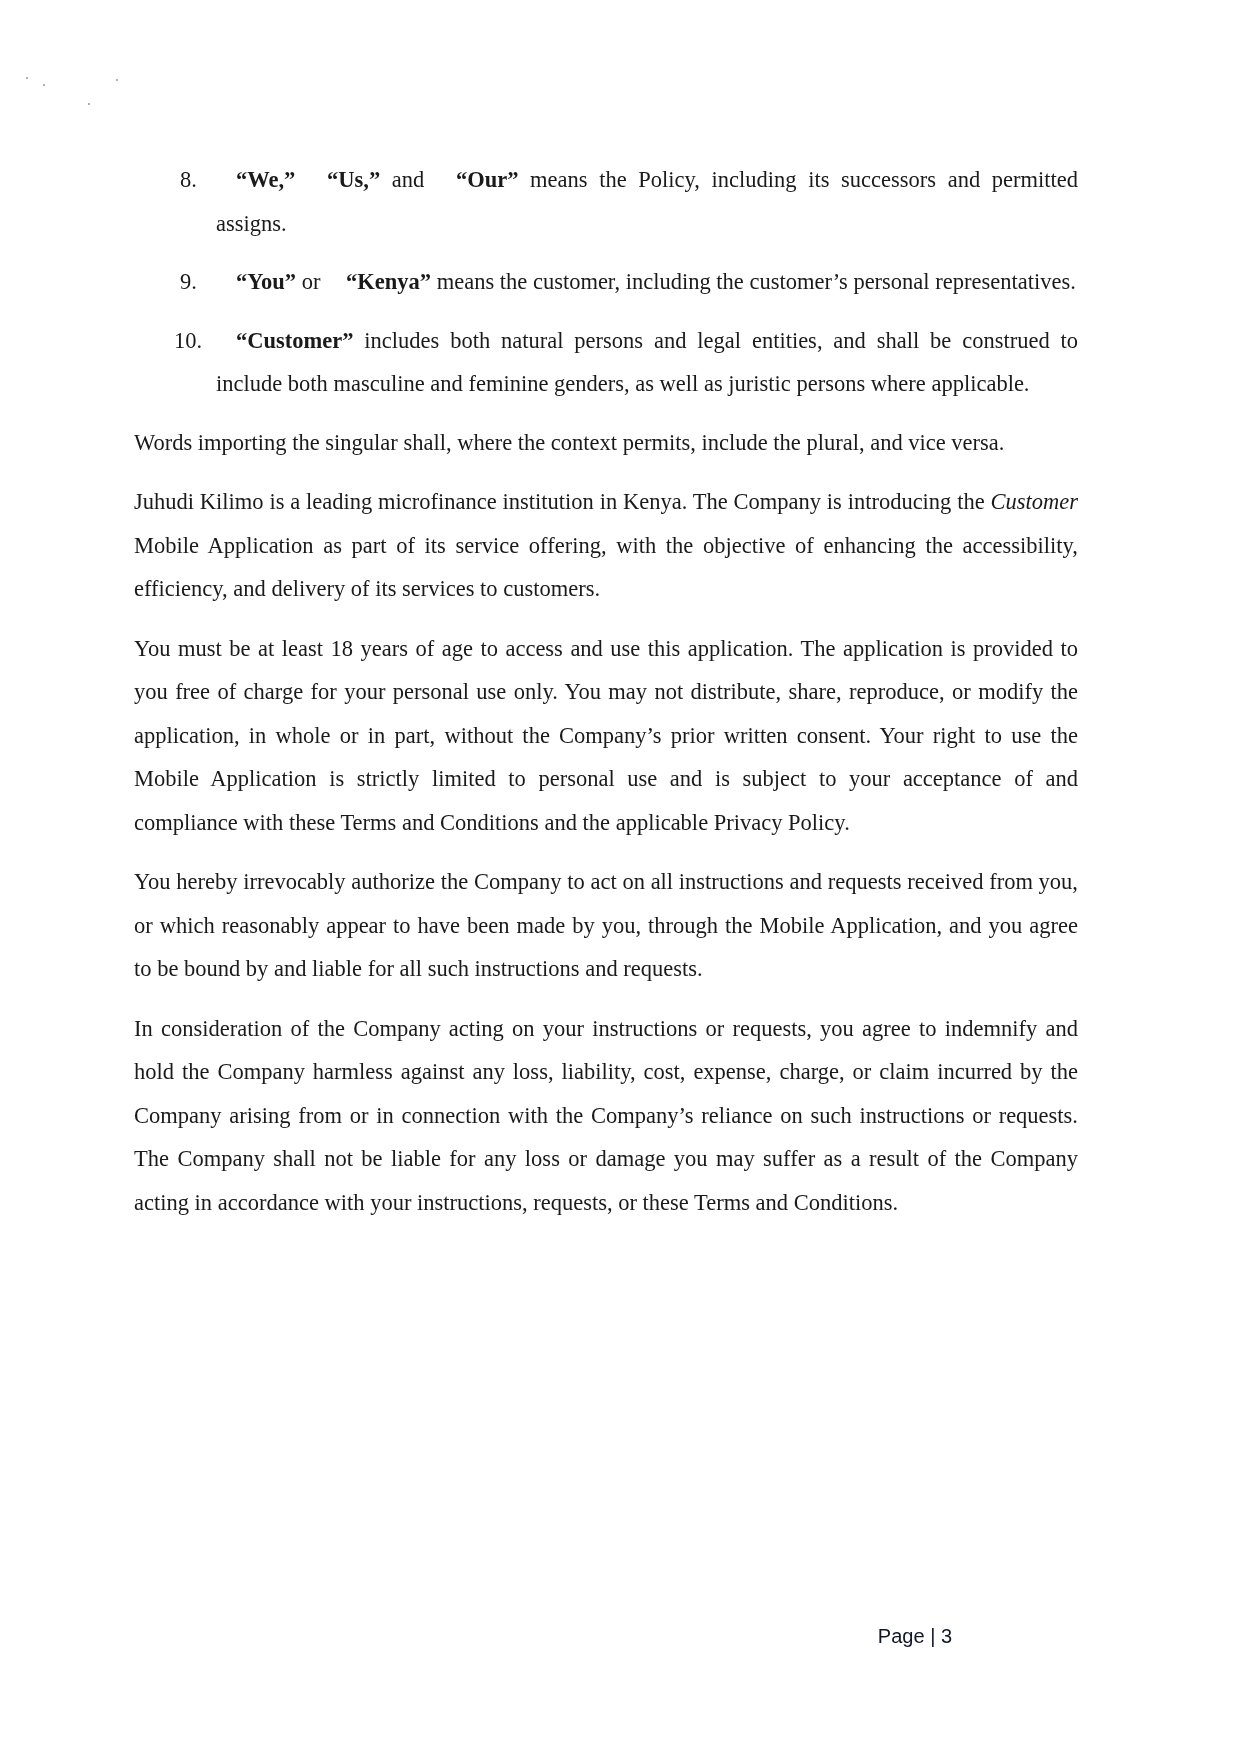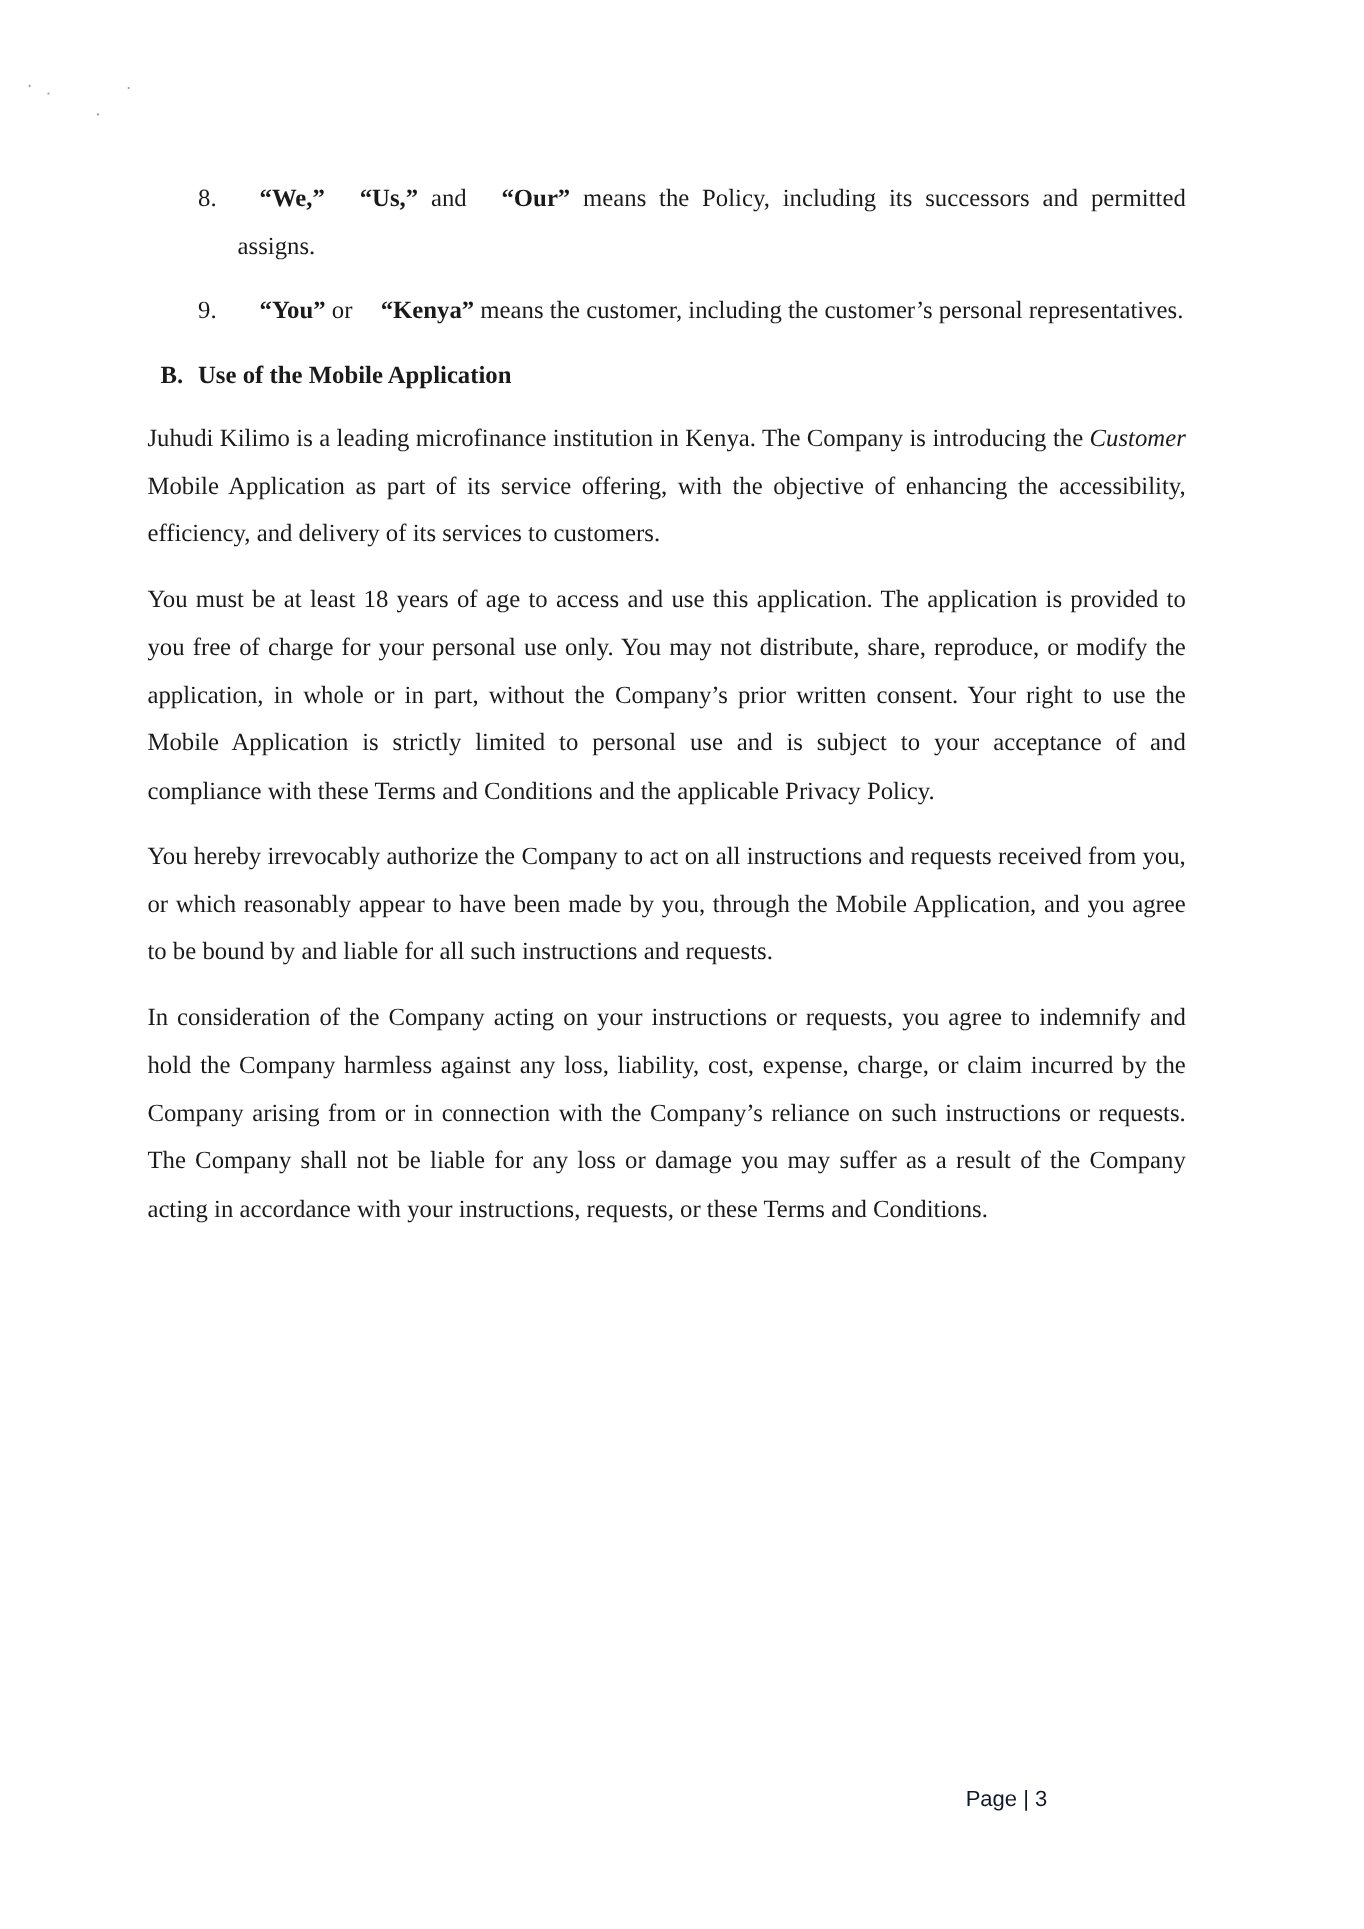--- a/index.html
+++ b/index.html
@@ -36,25 +36,27 @@
     <div class="list-item">
       <span class="num">8.</span>
       <b>“We,”</b><span> </span><b>“Us,”</b><span> and </span><b>“Our”</b><span> means the Policy, including its successors and permitted assigns.</span>
     </div>
 
     <div class="list-item">
       <span class="num">9.</span>
       <b>“You”</b><span> or </span><b>“Kenya”</b><span> means the customer, including the customer’s personal representatives.</span>
     </div>
 
+    <div class="list-item wide">
+      <span class="num">10.</span>
+      <b>“Customer”</b><span> includes both natural persons and legal entities, and shall be construed to include both masculine and feminine genders, as well as juristic persons where applicable.</span>
+    </div>
 
+    <p class="para">Words importing the singular shall, where the context permits, include the plural, and vice versa.</p>
 
-    <div class="heading">
-      <span class="letter">B.</span><span>Use of the Mobile Application</span>
-    </div>
 
     <p class="para"><span>Juhudi Kilimo is a leading microfinance institution in Kenya. The Company is introducing the </span><i>Customer</i><span> Mobile Application as part of its service offering, with the objective of enhancing the accessibility, efficiency, and delivery of its services to customers.</span></p>
 
     <p class="para">You must be at least 18 years of age to access and use this application. The application is provided to you free of charge for your personal use only. You may not distribute, share, reproduce, or modify the application, in whole or in part, without the Company’s prior written consent. Your right to use the Mobile Application is strictly limited to personal use and is subject to your acceptance of and compliance with these Terms and Conditions and the applicable Privacy Policy.</p>
 
     <p class="para">You hereby irrevocably authorize the Company to act on all instructions and requests received from you, or which reasonably appear to have been made by you, through the Mobile Application, and you agree to be bound by and liable for all such instructions and requests.</p>
 
     <p class="para">In consideration of the Company acting on your instructions or requests, you agree to indemnify and hold the Company harmless against any loss, liability, cost, expense, charge, or claim incurred by the Company arising from or in connection with the Company’s reliance on such instructions or requests. The Company shall not be liable for any loss or damage you may suffer as a result of the Company acting in accordance with your instructions, requests, or these Terms and Conditions.</p>
   </div>
 

